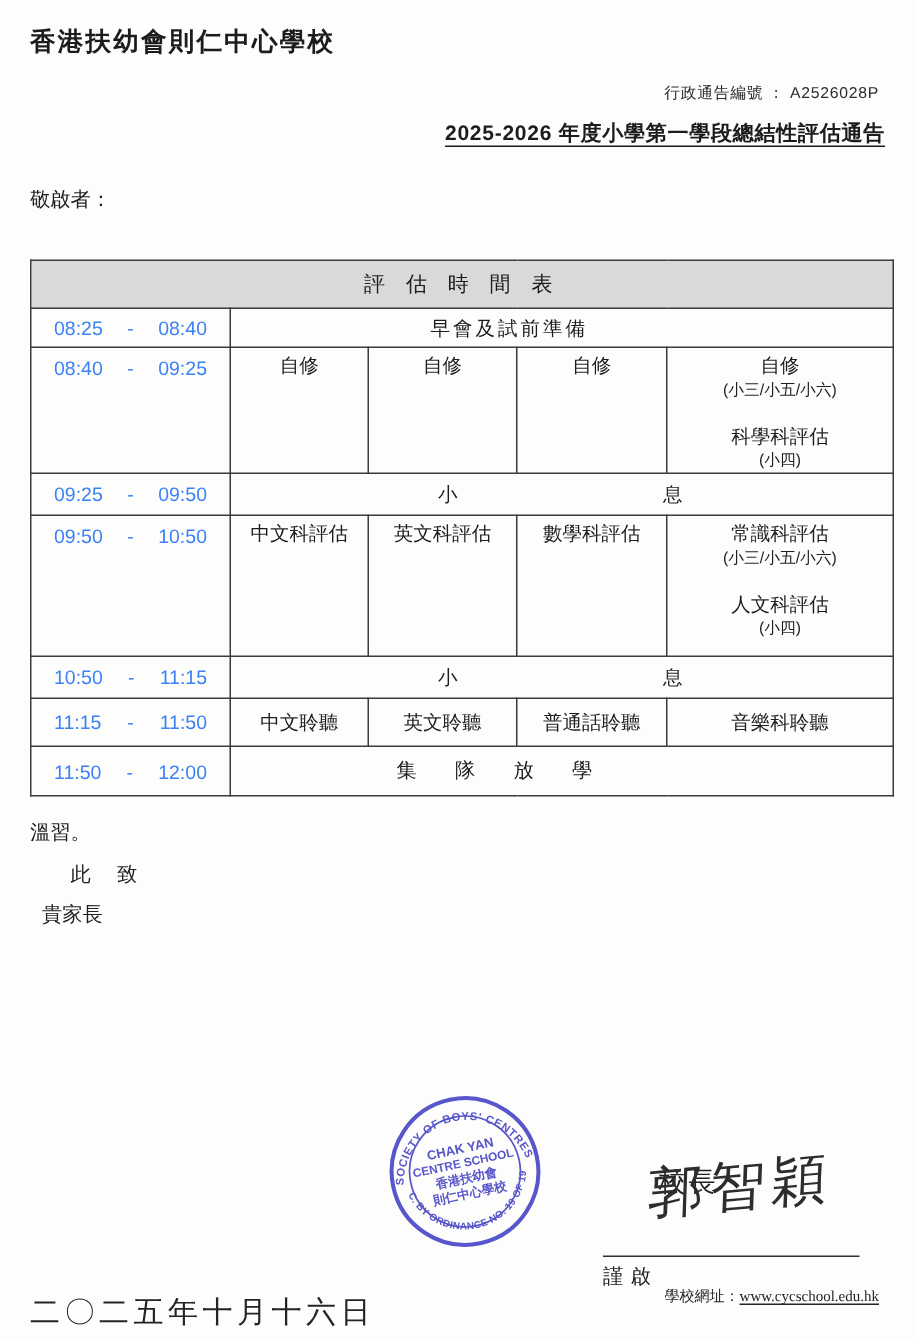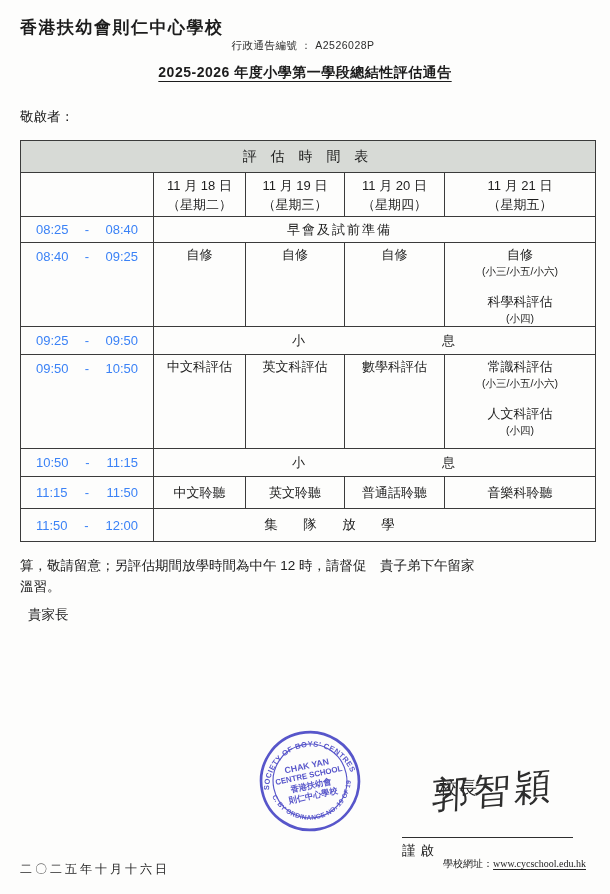--- a/index.html
+++ b/index.html
@@ -9,41 +9,41 @@
     position:relative;
     overflow:hidden;
     font-family:"Liberation Sans", serif; 
     color:#222;
     background:#fdfdfc;
   }
   .page{ position:relative; width:610px; height:894px; padding:16px 20px 0 20px; }
 
   
   .school-name{ font-size:17px; font-weight:bold; letter-spacing:1.5px; color:#1c1c1c; }
-  .admin-ref{ text-align:center; font-size:10.5px; margin-top:0; letter-spacing:.5px; color:#2d2d2d; padding-right:4px; }
+  .admin-ref{ text-align:right; font-size:10.5px; margin-top:16px; letter-spacing:.5px; color:#2d2d2d; padding-right:4px; }
   .doc-title{
-    text-align:center; font-size:14px; font-weight:600; letter-spacing:.5px;
+    text-align:right; font-size:14px; font-weight:600; letter-spacing:.5px;
     margin-top:11px; color:#1c1c1c;
   }
   .doc-title span{
     text-decoration:underline;
     text-underline-offset:4px;
     text-decoration-thickness:1.3px;
   }
 
   
   .salutation{ margin-top:24px; font-size:13.5px; }
   .para{ font-size:13.5px; line-height:21px; color:#202020; }
   .para .ln{ display:block; }
   .para .indent{ text-indent:2em; }
   .intro{ margin-top:2px; }
 
   
   table.timetable{
-    width:575px; margin:13px auto 0 auto;
+    width:575px; margin:30px auto 0 auto;
     border-collapse:collapse; table-layout:fixed;
     font-size:13px; color:#1d1d1d;
   }
   table.timetable td{ border:1.6px solid #3b3b3b; text-align:center; vertical-align:middle; }
   col.c-time{ width:133px; } col.c-d1{ width:92px; } col.c-d2{ width:99px; }
   col.c-d3{ width:100px; } col.c-d4{ width:151px; }
 
   tr.r-caption td{ height:32px; background:#d7dad6; font-size:14px; letter-spacing:5px; font-weight:500; }
   tr.r-header td{ height:44px; line-height:19px; font-size:13px; }
   tr.r-prep td{ height:26px; }
@@ -78,21 +78,21 @@
   .signature{
     position:absolute; left:432px; top:765px; width:150px;
     font-size:37px; color:#2d2d2d;
     transform:rotate(-5deg) skewX(-7deg);
     letter-spacing:4px; white-space:nowrap;
   }
   .sig-line{ position:absolute; left:402px; top:837px; width:171px; height:1.4px; background:#2f2f2f; }
   .respectfully{ position:absolute; left:402px; top:842px; width:171px; text-align:left; font-size:13.5px; letter-spacing:5px; }
   .website{ position:absolute; right:24px; top:857px; font-size:10px; color:#242424; }
   .website .url{ text-decoration:underline; text-underline-offset:2px; font-family:"Liberation Serif", serif; }
-  .issue-date{ position:absolute; left:20px; top:861px; font-size:12px; letter-spacing:3px; color:#242424; }
+  .issue-date{ position:absolute; left:20px; top:861px; font-size:20px; letter-spacing:3px; color:#242424; }
 
   
   .stamp text{ fill:#4a48c6; }
 </style>
 </head>
 <body>
 
 <div class="page">
 
   <div class="school-name">香港扶幼會則仁中心學校</div>
@@ -109,39 +109,20 @@
         <col class="c-d2">
         <col class="c-d3">
         <col class="c-d4">
       </colgroup>
 
     <tbody>
         <tr class="r-caption">
       <td colspan="5">評 估 時 間 表</td>
     </tr>
 
-    <tr class="r-header">
-      <td></td>
-      <td>
-        <div>11 月 18 日</div>
-        <div>（星期二）</div>
-      </td>
-      <td>
-        <div>11 月 19 日</div>
-        <div>（星期三）</div>
-      </td>
-      <td>
-        <div>11 月 20 日</div>
-        <div>（星期四）</div>
-      </td>
-      <td>
-        <div>11 月 21 日</div>
-        <div>（星期五）</div>
-      </td>
-    </tr>
 
     <tr class="r-prep">
       <td class="time">
             <div class="t-wrap">
         <span>08:25</span>
               <span>-</span>
               <span>08:40</span>
       </div>
           </td>
       <td colspan="4" class="merged shift-left">早會及試前準備</td>
@@ -252,24 +233,24 @@
               <span>-</span>
               <span>12:00</span>
       </div>
           </td>
       <td colspan="4" class="merged shift-left2">集　隊　放　學</td>
     </tr>
   </tbody>
     </table>
 
   <div class="para notes">
-    <span class="ln">算，敬請留意；另評估期間放學時間為中午 12 時，請督促　貴子弟下午留家</span>
     <span class="ln">溫習。</span>
   </div>
 
+  <div class="cizhi">此　致</div>
   <div class="recipient">貴家長</div>
 
   <svg class="stamp" viewBox="0 0 100 100">
     <circle cx="50" cy="50" r="47" fill="none" stroke="#4a48c6" stroke-width="2.6"></circle>
     <circle cx="50" cy="50" r="35.5" fill="none" stroke="#4a48c6" stroke-width="1.1"></circle>
     <defs>
       <path id="arcTop" d="M 9,58 A 41,41 0 0 1 91,58"></path>
       <path id="arcBottom" d="M 11,56 A 40,40 0 0 0 89,56"></path>
     </defs>
     <text font-size="7.2" font-weight="bold" font-family="Liberation Sans, sans-serif" letter-spacing="0.4">

